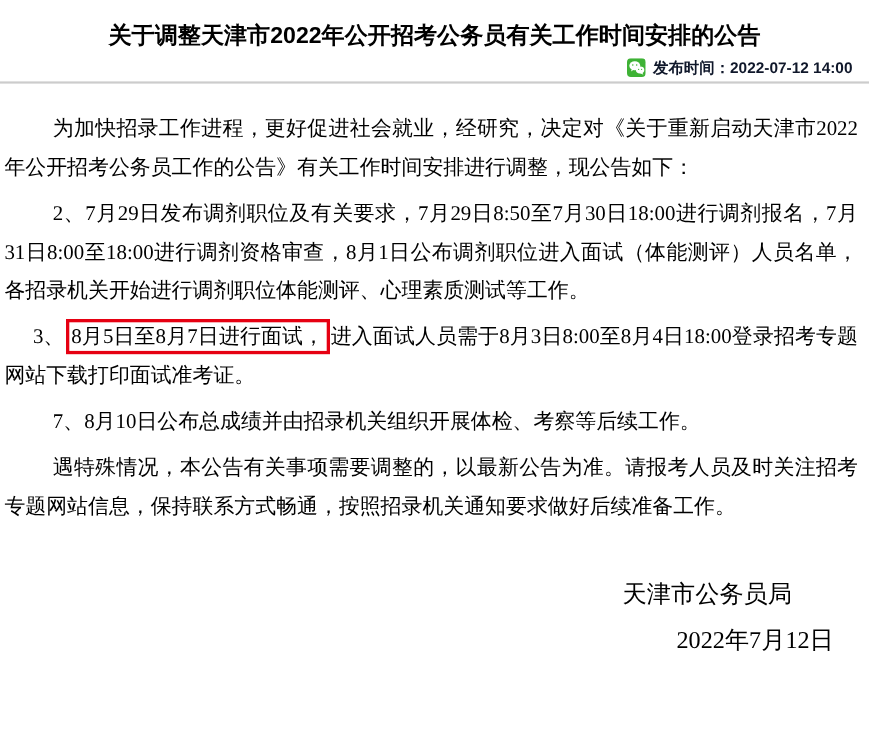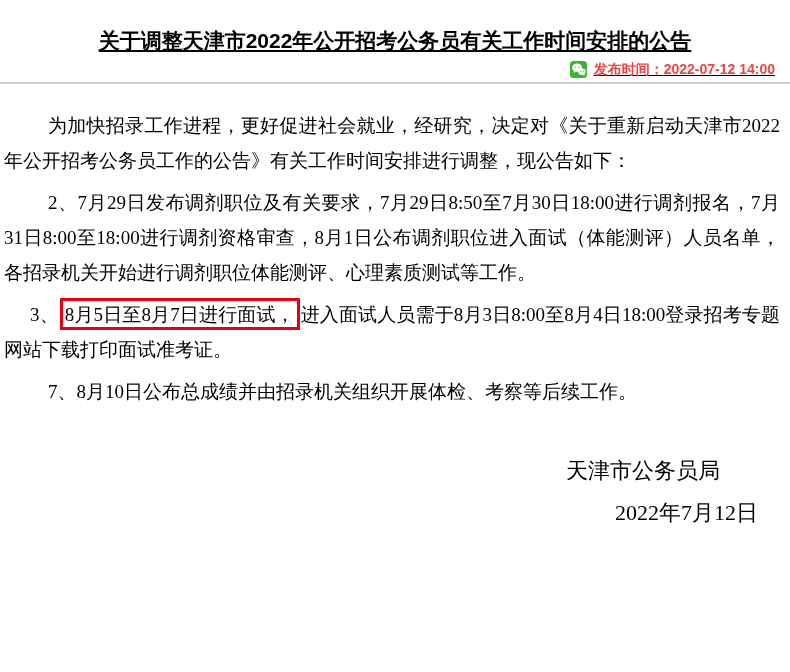--- a/index.html
+++ b/index.html
@@ -10,21 +10,21 @@
   body {
     width: 790px;
     height: 672px;
     overflow: hidden;
     font-family: "Liberation Sans", "DejaVu Sans", sans-serif;
     color: #000000;
   }
   .page { width: 790px; }
 
   
-  .header { padding-top: 26px; text-decoration: underline; }
+  .header { padding-top: 18px; }
   .title {
     margin: 0;
     font-size: 21px;
     line-height: 30px;
     font-weight: bold;
     text-align: center;
     color: #000000;
   }
   .meta-row {
     margin-top: 4px;
@@ -32,21 +32,21 @@
     padding-right: 15px;
     display: flex;
     justify-content: flex-end;
     align-items: center;
     gap: 7px;
   }
   .wx-icon { width: 17px; height: 17px; display: inline-block; }
   .meta-text {
     font-size: 14px;
     font-weight: bold;
-    color: #ef4444;
+    color: #0f172a;
     white-space: nowrap;
   }
   .divider {
     border: none;
     border-top: 2px solid #cccccc;
     margin: 3px 0 0 0;
   }
 
   
   .content {
@@ -116,20 +116,21 @@
 
     <p>为加快招录工作进程，更好促进社会就业，经研究，决定对《关于重新启动天津市2022年公开招考公务员工作的公告》有关工作时间安排进行调整，现公告如下：</p>
 
 
     <p>2、7月29日发布调剂职位及有关要求，7月29日8:50至7月30日18:00进行调剂报名，7月31日8:00至18:00进行调剂资格审查，8月1日公布调剂职位进入面试（体能测评）人员名单，各招录机关开始进行调剂职位体能测评、心理素质测试等工作。</p>
 
     <p class="tight-indent"><span>3、</span><span class="redbox">8月5日至8月7日进行面试，</span><span>进入面试人员需于8月3日8:00至8月4日18:00登录招考专题网站下载打印面试准考证。</span></p>
 
     <p>7、8月10日公布总成绩并由招录机关组织开展体检、考察等后续工作。</p>
 
+    <p>遇特殊情况，本公告有关事项需要调整的，以最新公告为准。请报考人员及时关注招考专题网站信息，保持联系方式畅通，按照招录机关通知要求做好后续准备工作。</p>
 
     <div class="signature">
       <p class="sig-org">天津市公务员局</p>
       <p class="sig-date">2022年7月12日</p>
     </div>
 
   </div>
 
 </div>
 

